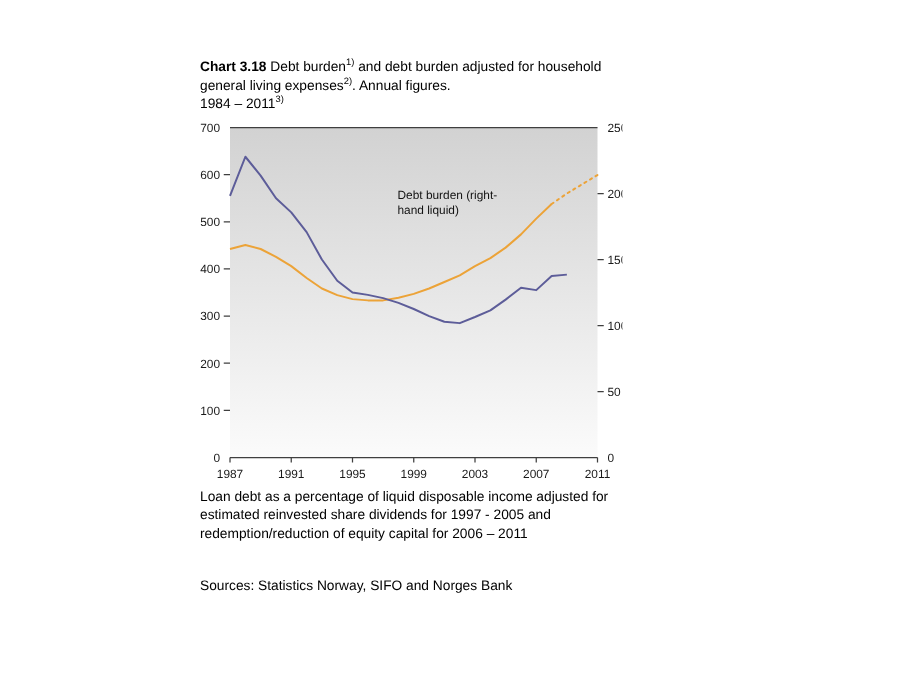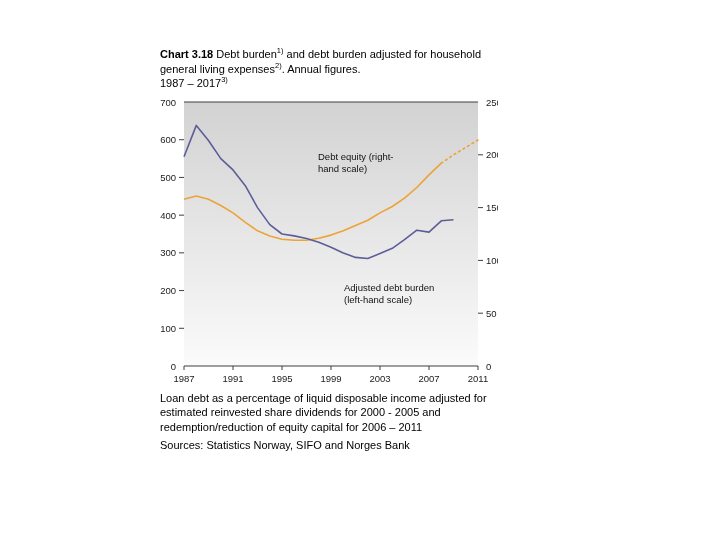--- a/index.html
+++ b/index.html
@@ -29,30 +29,30 @@
     position: absolute; font-size: 9.5px; line-height: 1.3; color: #111;
   }
   .lbl-debt { left: 168px; top: 57px; width: 92px; }
   .lbl-adj  { left: 194px; top: 188px; width: 108px; }
 
   .footnotes {
     position: absolute; left: 160px; top: 391px; width: 334px;
     font-size: 11px; line-height: 1.3; color: #000;
   }
   .footnotes p { margin: 0; }
-  .footnotes p.sources { margin-top: 4px; }
+  .footnotes p.sources { margin-top: 28px; }
 </style>
 </head>
 <body>
 
 <div class="page">
 
   <div class="title">
     <span class="b">Chart 3.18</span><span> Debt burden</span><sup>1)</sup><span> and debt burden adjusted for household general living expenses</span><sup>2)</sup><span>. Annual figures.</span><br>
-    <span>1987 – 2017</span><sup>3)</sup>
+    <span>1984 – 2011</span><sup>3)</sup>
   </div>
 
   <div class="chart">
     <svg width="348" height="292" viewBox="0 0 348 292">
         <defs>
           <linearGradient id="pg" x1="0" y1="0" x2="0" y2="1">
             <stop offset="0" stop-color="#D2D2D2"></stop>
             <stop offset="1" stop-color="#FBFBFB"></stop>
           </linearGradient>
         </defs>
@@ -94,22 +94,21 @@
         <line x1="230" y1="272" x2="230" y2="276" stroke="#3f3f3f" stroke-width="1"></line>
         <text x="230" y="288" text-anchor="middle" font-size="9.5" fill="#1a1a1a">2003</text>
         <line x1="279" y1="272" x2="279" y2="276" stroke="#3f3f3f" stroke-width="1"></line>
         <text x="279" y="288" text-anchor="middle" font-size="9.5" fill="#1a1a1a">2007</text>
         <line x1="328" y1="272" x2="328" y2="276" stroke="#3f3f3f" stroke-width="1"></line>
         <text x="328" y="288" text-anchor="middle" font-size="9.5" fill="#1a1a1a">2011</text>
         <polyline points="34.0,105.2 46.3,102.0 58.5,105.2 70.8,111.5 83.0,118.9 95.3,128.4 107.5,136.8 119.8,142.1 132.0,145.3 144.3,146.3 156.5,146.3 168.8,144.2 181.0,141.1 193.3,136.8 205.5,131.6 217.8,126.3 230.0,118.9 242.3,112.5 254.5,104.1 266.8,93.5 279.0,80.9 291.3,69.2" fill="none" stroke="#ECA338" stroke-width="1.6" stroke-linejoin="round"></polyline>
         <polyline points="291.3,69.2 303.5,60.8 315.8,53.4 328.0,46.0" fill="none" stroke="#ECA338" stroke-width="1.6" stroke-linejoin="round" stroke-dasharray="1.8,3.4" stroke-linecap="round"></polyline>
         <polyline points="34.0,62.7 46.3,31.4 58.5,46.5 70.8,64.6 83.0,75.9 95.3,91.7 107.5,113.6 119.8,130.6 132.0,140.0 144.3,141.9 156.5,144.5 168.8,148.3 181.0,153.2 193.3,158.9 205.5,163.4 217.8,164.5 230.0,159.6 242.3,154.3 254.5,145.7 266.8,136.2 279.0,138.1 291.3,126.8 303.5,125.7" fill="none" stroke="#5D5D99" stroke-width="1.6" stroke-linejoin="round"></polyline>
       </svg>
-    <div class="series-label lbl-debt">Debt equity (right-hand scale)</div>
-    <div class="series-label lbl-adj">Adjusted debt burden (left-hand scale)</div>
+    <div class="series-label lbl-debt">Debt burden (right-hand liquid)</div>
   </div>
 
   <div class="footnotes">
-    <p><span>Loan debt as a percentage of liquid disposable income adjusted for estimated reinvested share dividends for 2000 - 2005 and redemption/reduction of equity capital for 2006 – 2011</span></p>
+    <p><span>Loan debt as a percentage of liquid disposable income adjusted for estimated reinvested share dividends for 1997 - 2005 and redemption/reduction of equity capital for 2006 – 2011</span></p>
     <p class="sources">Sources: Statistics Norway, SIFO and Norges Bank</p>
   </div>
 
 </div>
 
 </body></html>

